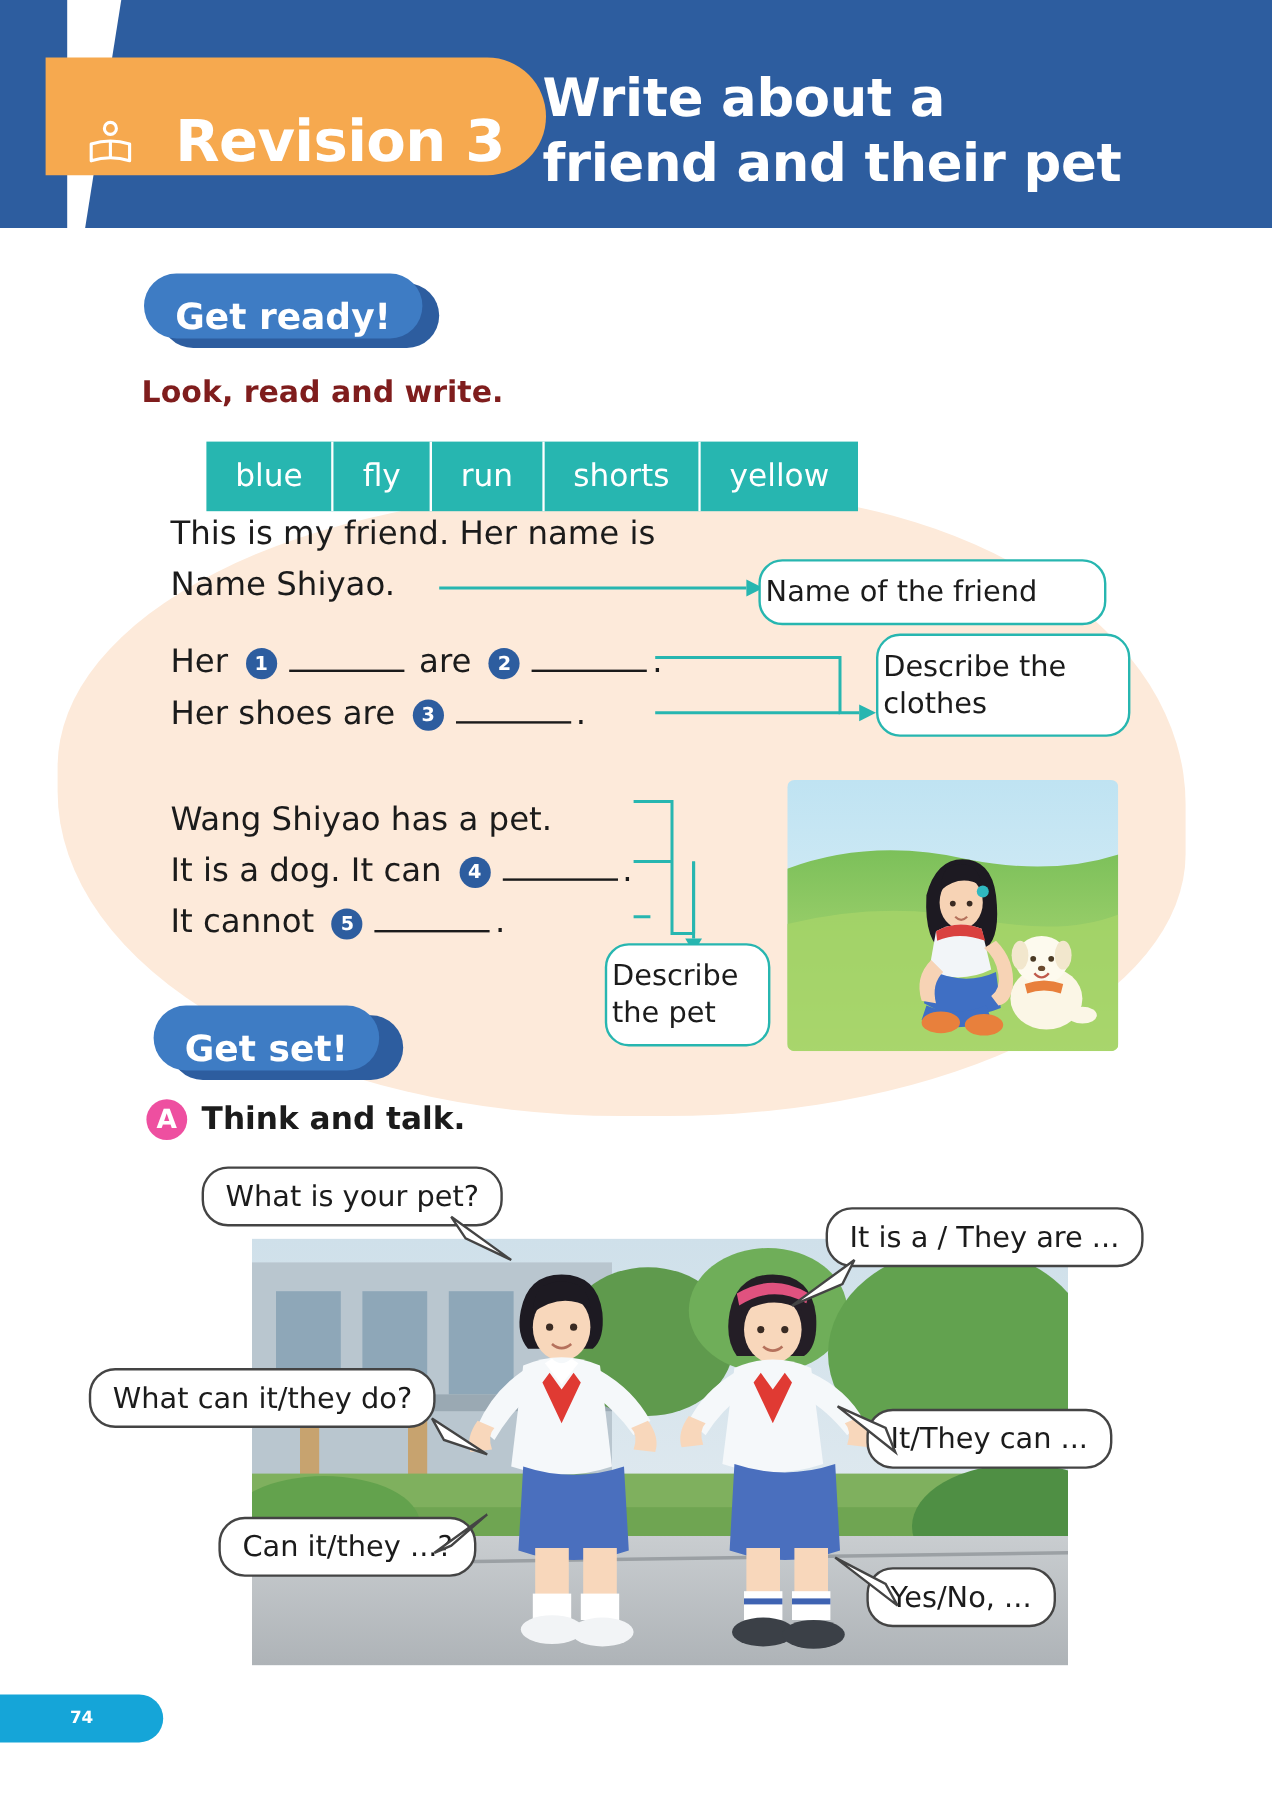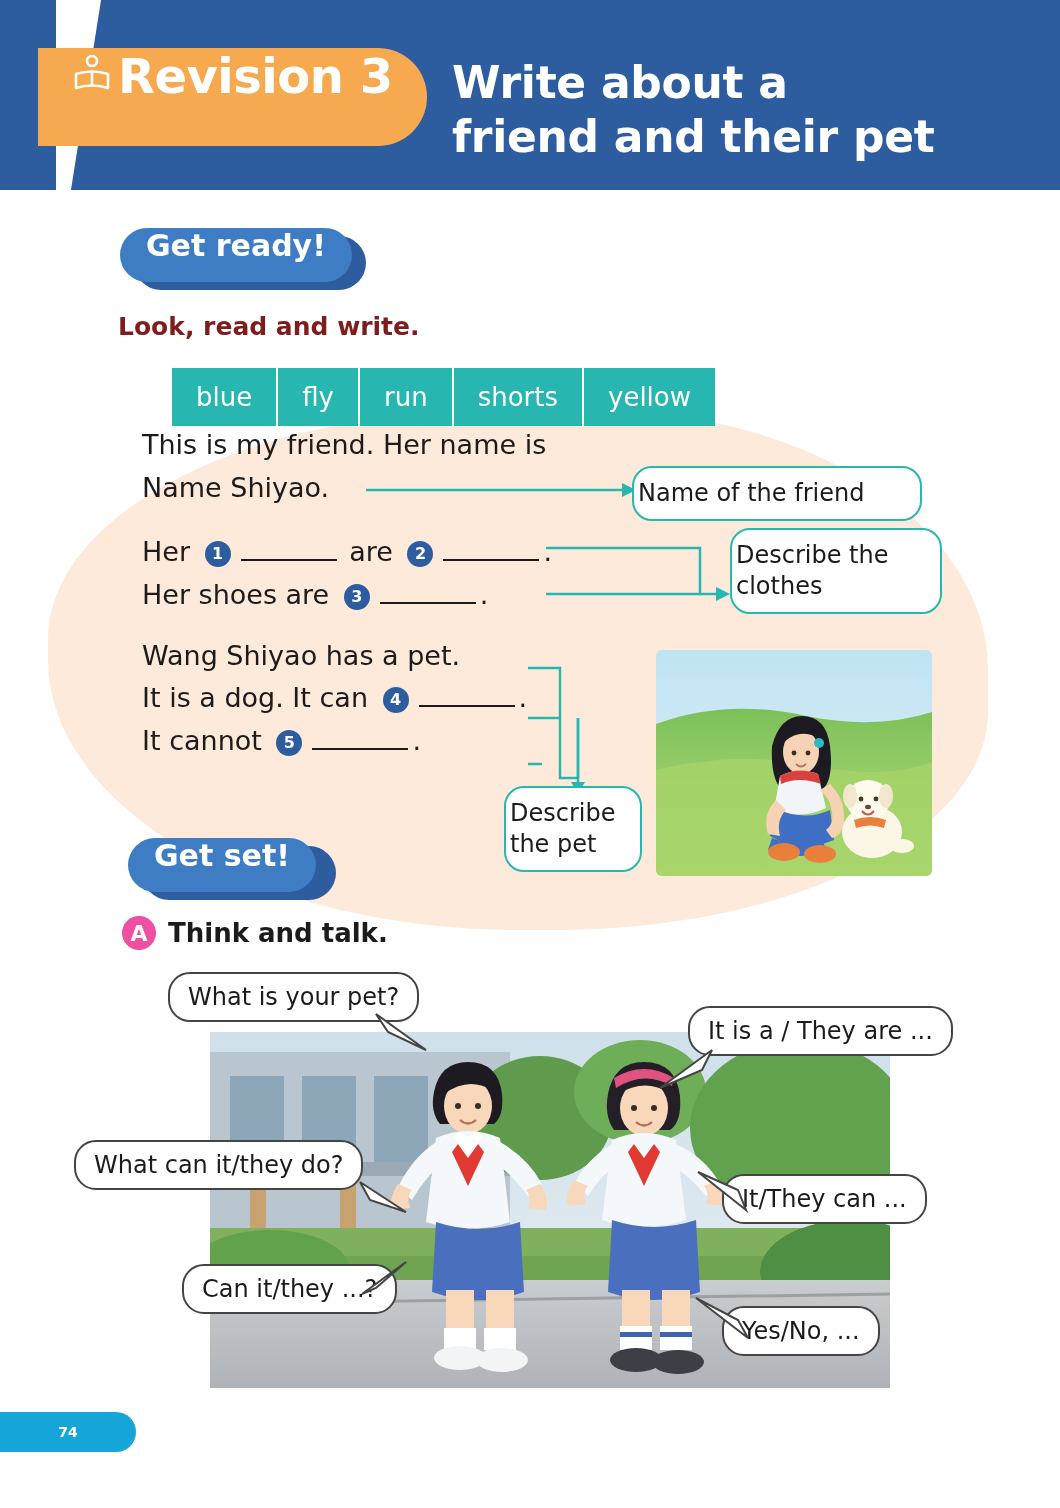--- a/index.html
+++ b/index.html
@@ -37,22 +37,22 @@
     position: absolute;
     left: 38px; top: 48px;
     height: 98px;
     padding: 0 34px 0 28px;
     background: #f5a council;
     background: #f6a košice;
     background: #f7a košice;
     background: #f6a94f;
     border-radius: 0 49px 49px 0;
     display: flex;
-    align-items: flex-start;
-    gap: 0;
+    align-items: flex-end;
+    gap: 28px;
   }
   .revision-icon {
     width: 52px; height: 52px;
     display: flex; align-items: center; justify-content: center;
   }
   .revision-title {
     color: #ffffff;
     font-size: 48px;
     font-weight: bold;
     letter-spacing: -0.5px;
@@ -82,21 +82,21 @@
     left: 14px; top: 8px;
     height: 54px;
     background: #2d5d9f;
     border-radius: 27px;
   }
   .tab-main {
     position: relative;
     height: 54px;
     background: #3e7cc4;
     border-radius: 27px;
-    display: flex; align-items: flex-start;
+    display: flex; align-items: flex-end;
     padding: 0 26px;
   }
   .tab-main span {
     color: #ffffff;
     font-size: 30px;
     font-weight: bold;
     white-space: nowrap;
   }
 
   
@@ -160,21 +160,21 @@
     border-radius: 50%;
     background: #2d5d9f;
     color: #ffffff;
     font-size: 16px;
     font-weight: bold;
     margin: 0 6px;
     position: relative;
     top: -2px;
   }
   .para2 { margin-top: 22px; }
-  .para3 { margin-top: 18px; }
+  .para3 { margin-top: 46px; }
 
   
   .callout {
     position: absolute;
     background: #ffffff;
     border: 2px solid #27b6b0;
     border-radius: 20px;
     color: #1b1b1b;
     font-size: 24px;
     padding: 10px 4px;

